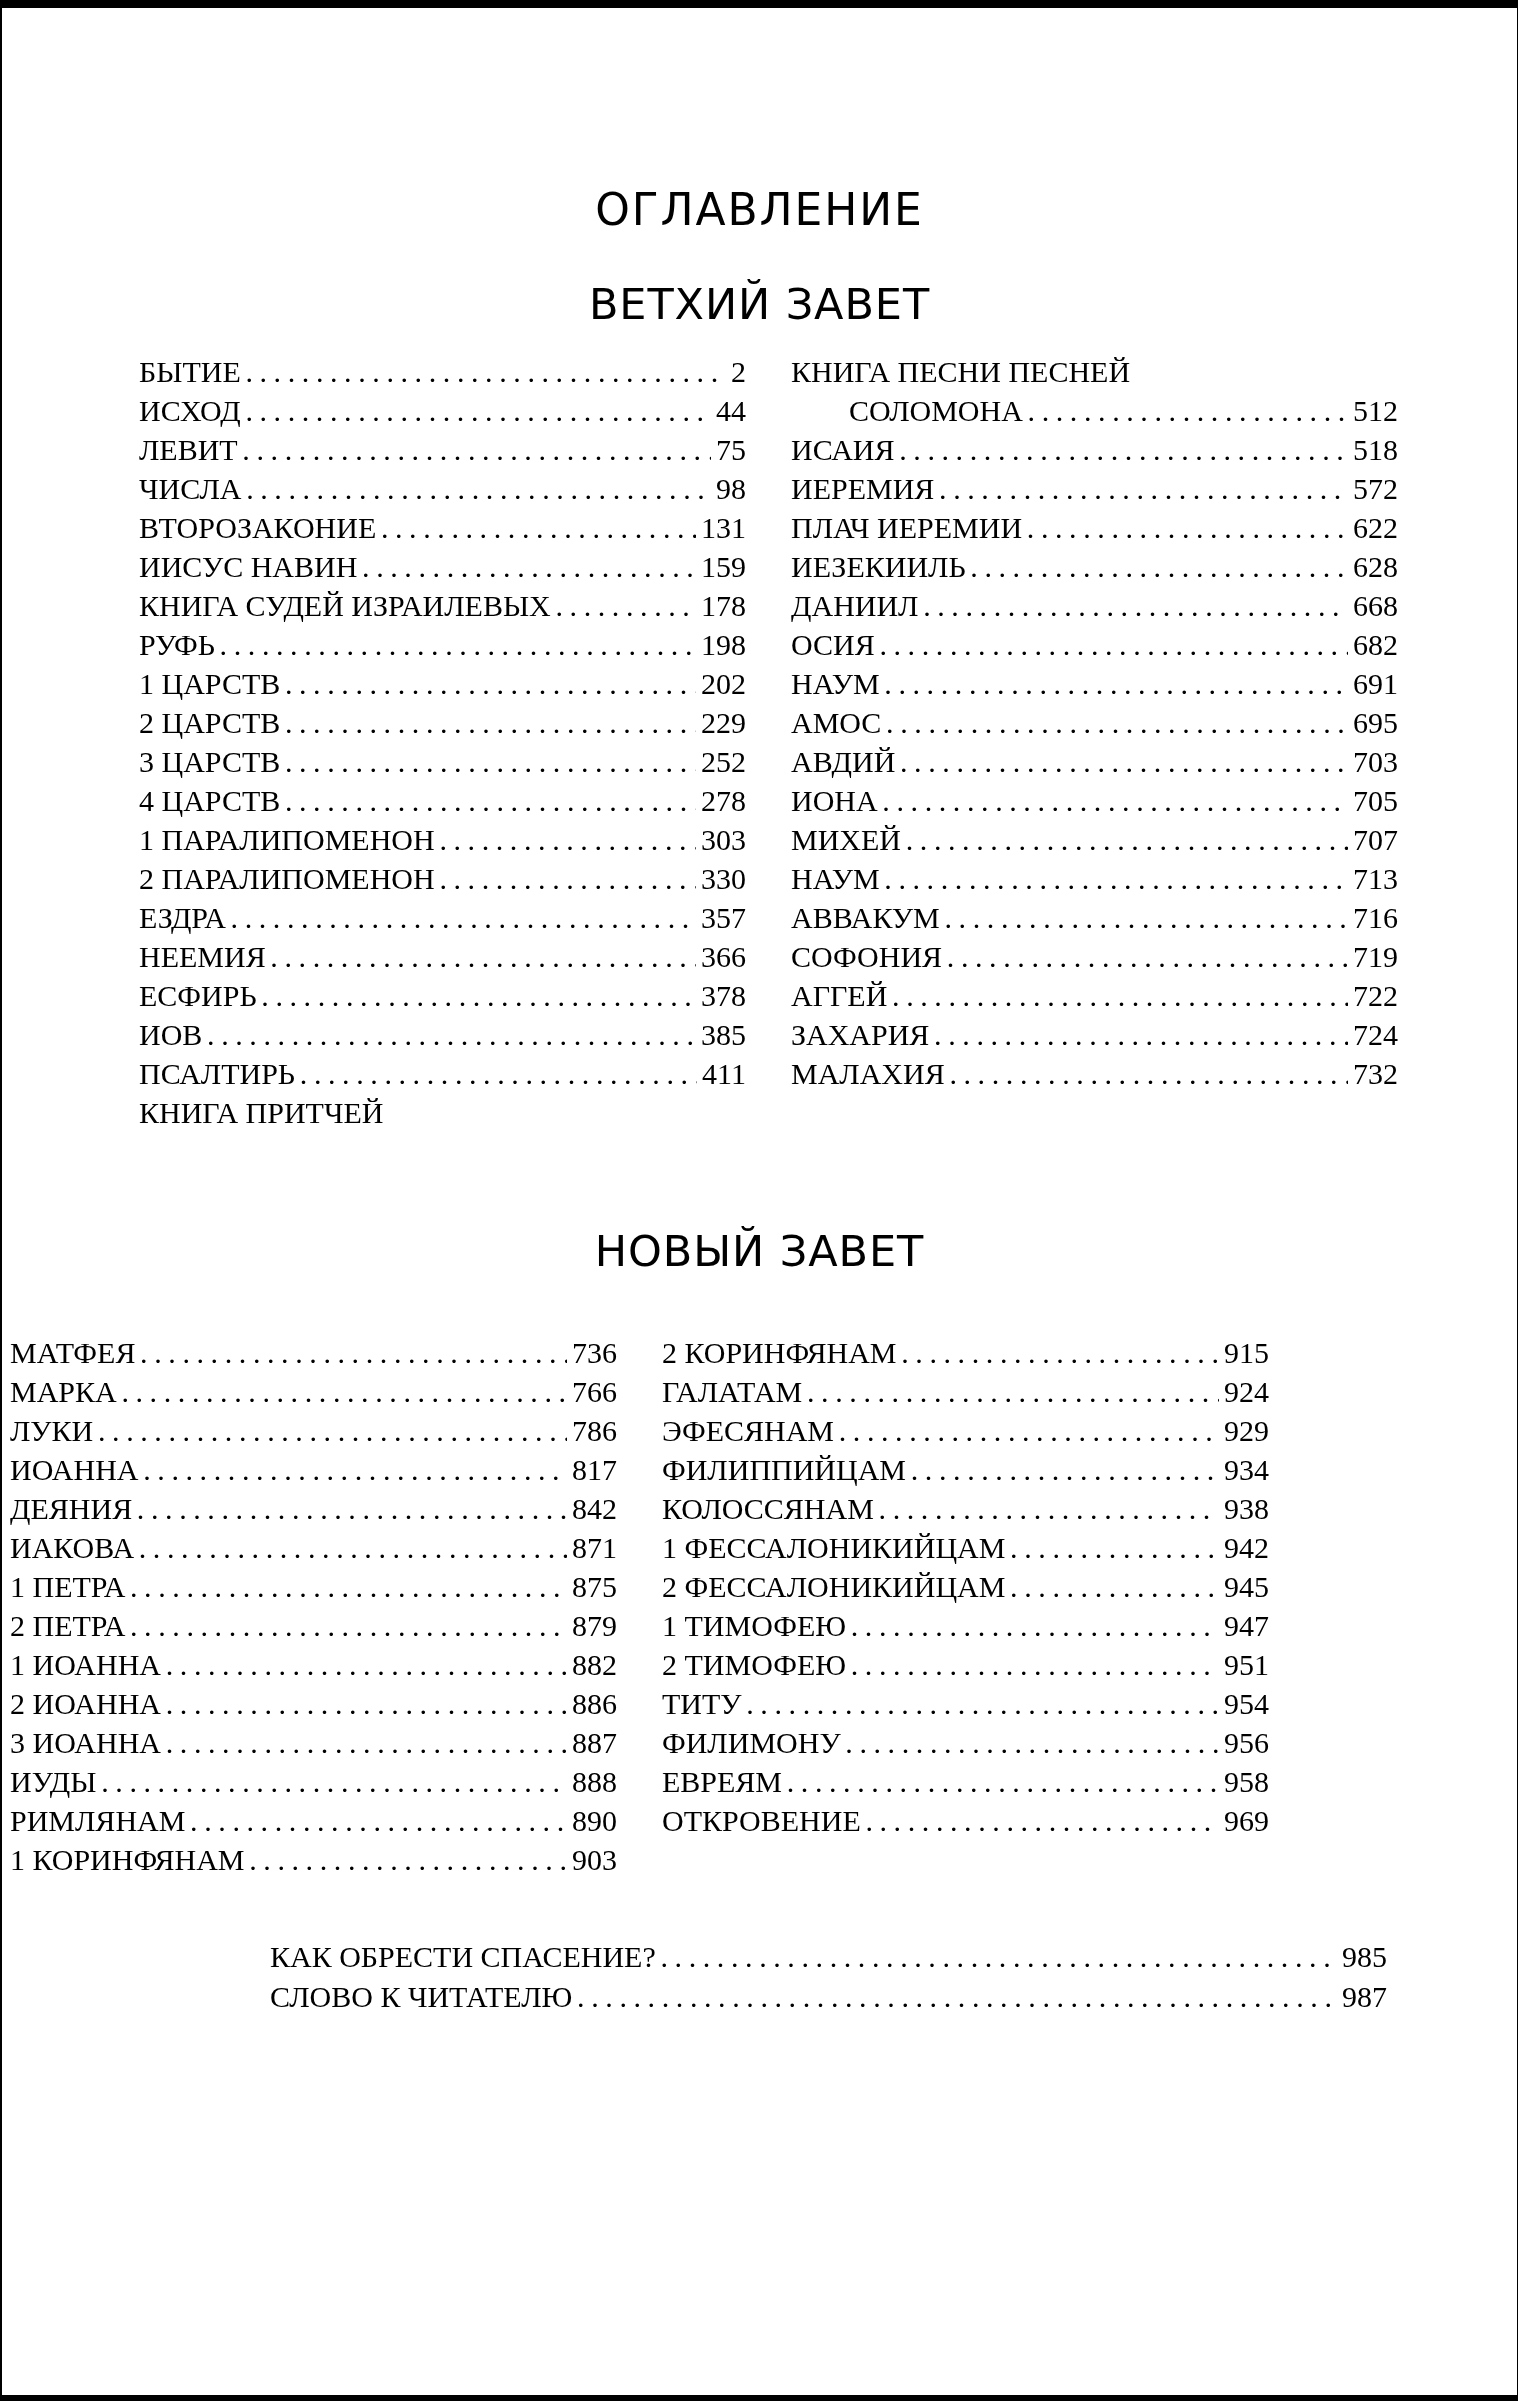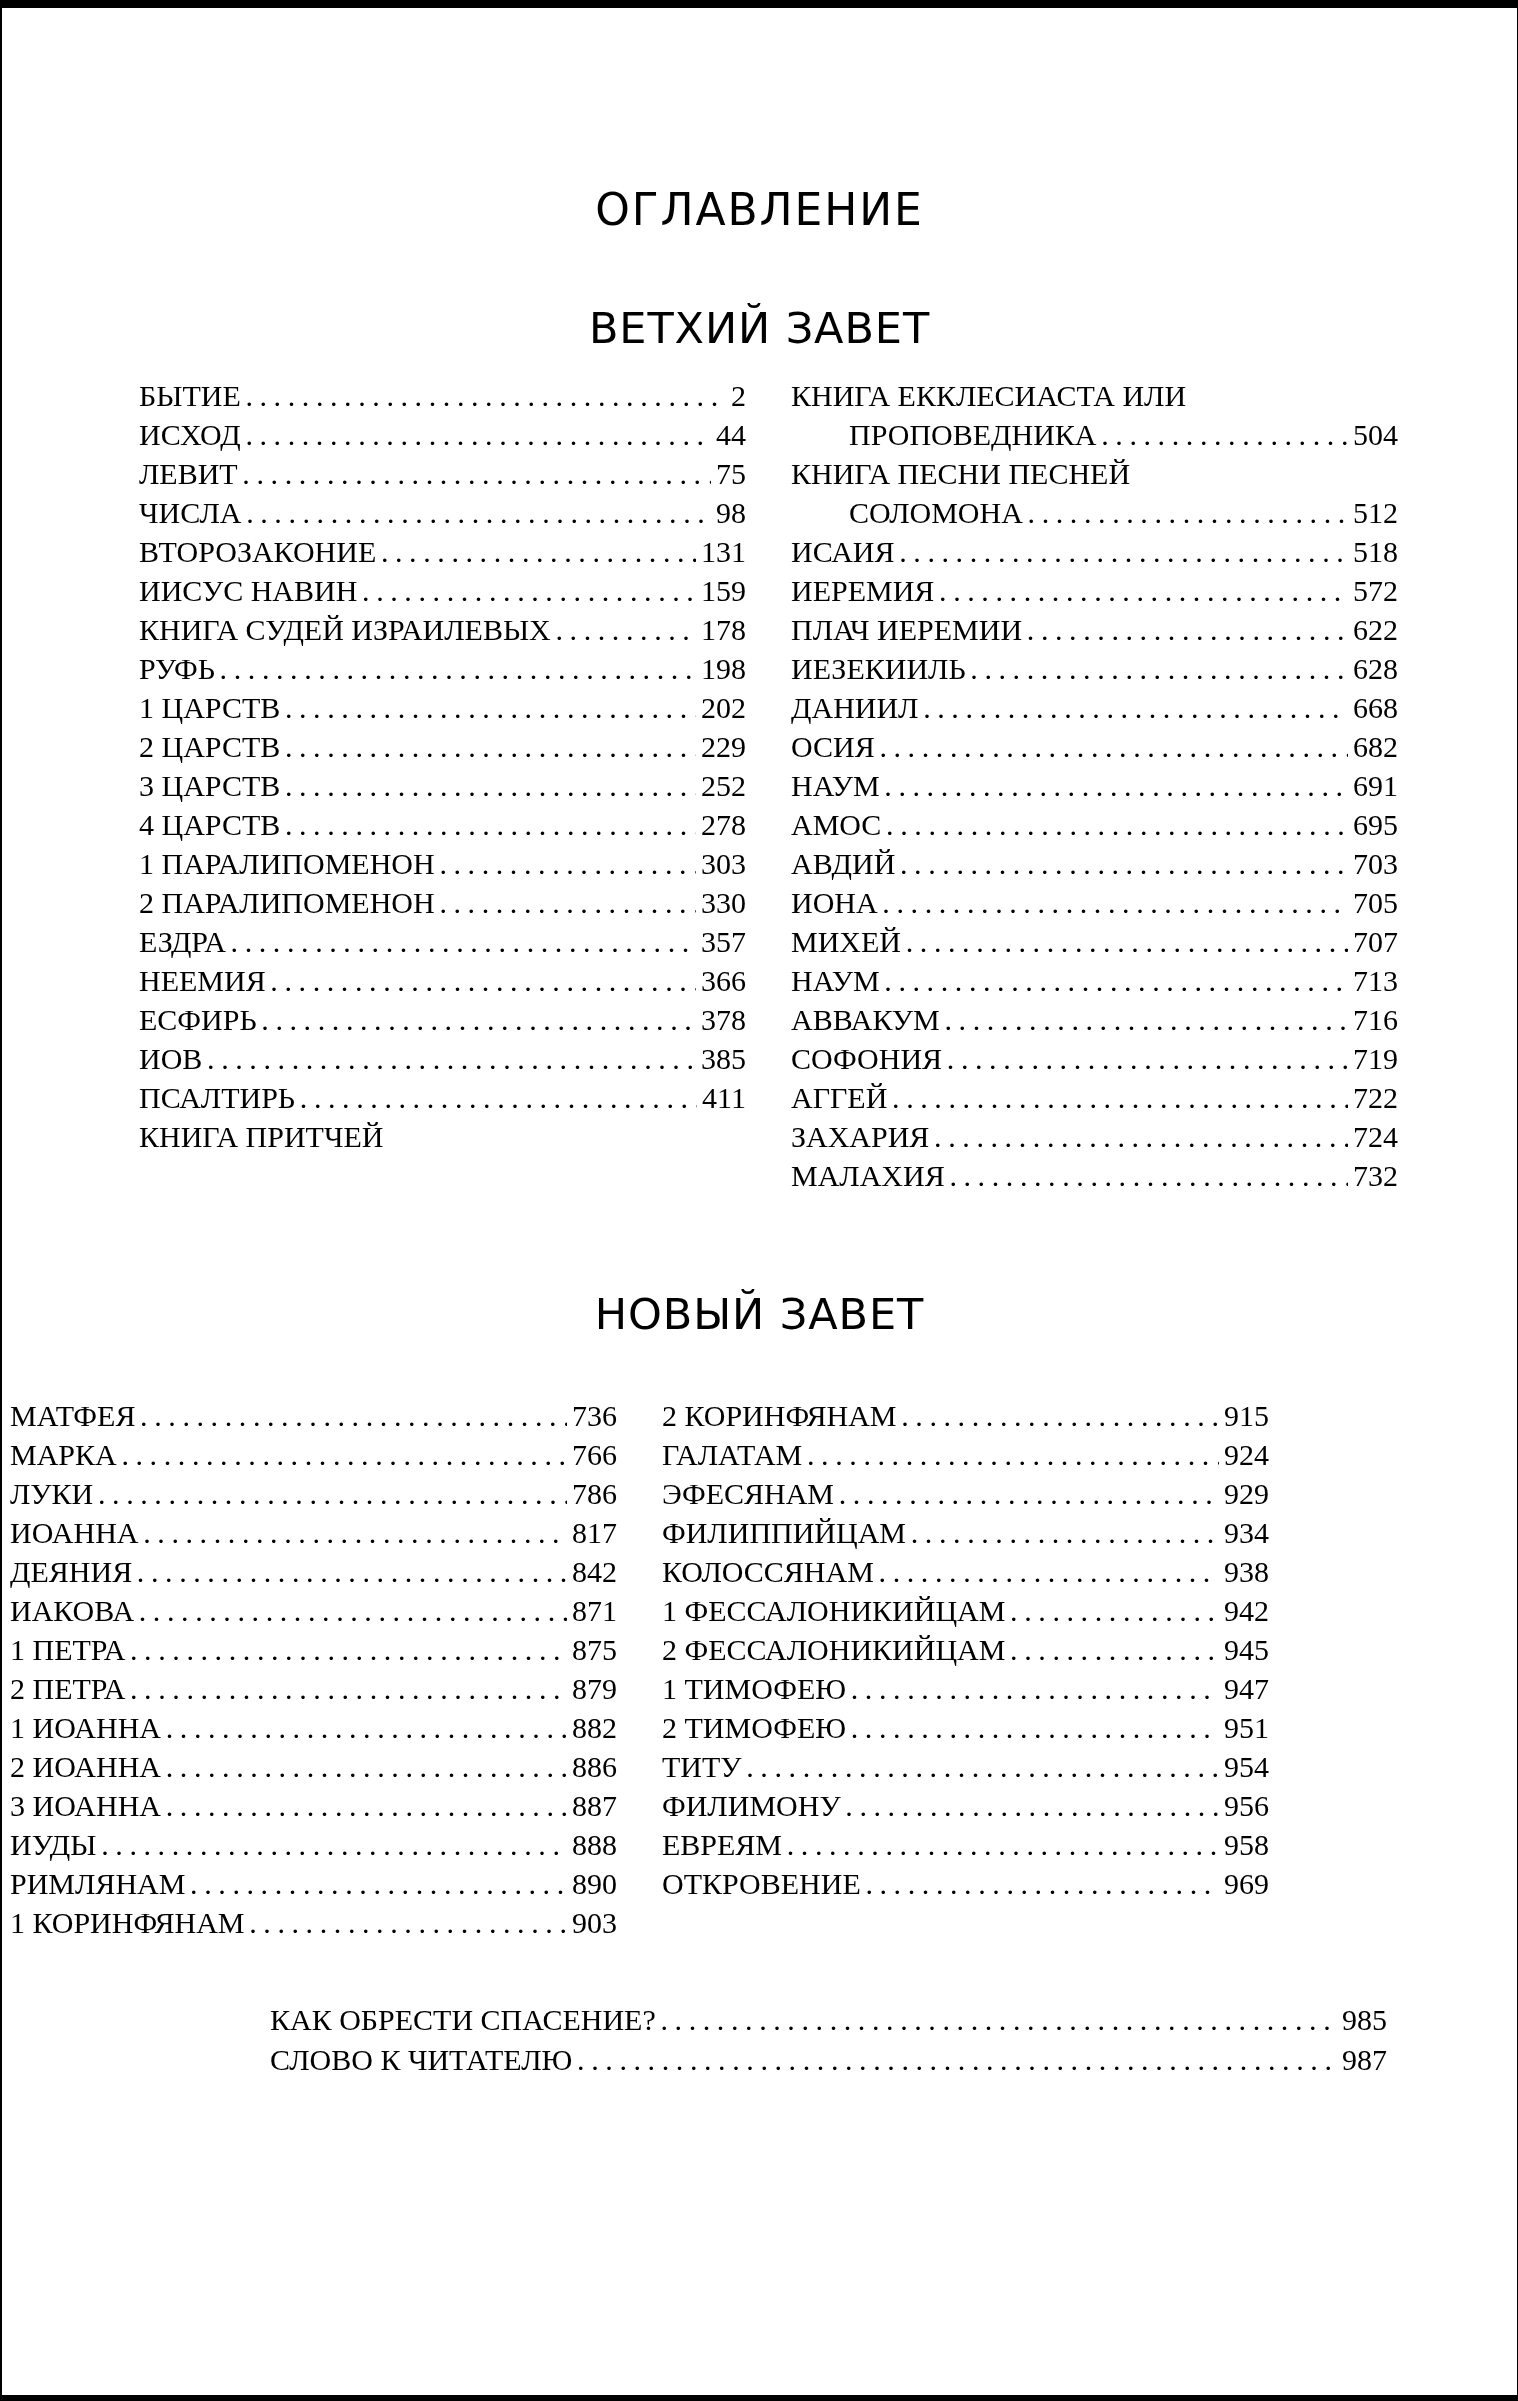--- a/index.html
+++ b/index.html
@@ -20,21 +20,21 @@
   .title {
     margin: 174px 0 0 0;
     text-align: center;
     font-family: "DejaVu Sans", "Liberation Sans", sans-serif;
     font-weight: 400;
     font-size: 44px;
     line-height: 56px;
     letter-spacing: 1.9px;
   }
   .section-heading {
-    margin: 69px 0 0 0;
+    margin: 45px 0 0 0;
     text-align: center;
     font-family: "DejaVu Sans", "Liberation Sans", sans-serif;
     font-weight: 400;
     font-size: 43px;
     line-height: 43px;
     letter-spacing: 0.9px;
   }
   .section-heading.nt { margin-top: 98px; }
   .columns {
     display: flex;
@@ -214,30 +214,20 @@
         </div>
         <div>
           <div class="entry-row">
             <span class="entry-name">КНИГА ПРИТЧЕЙ</span>
           </div>
         </div>
       </div>
     <div class="col">
         <div>
           <div class="entry-row">
-            <span class="entry-name">КНИГА ЕККЛЕСИАСТА ИЛИ</span>
-          </div>
-          <div class="entry-row">
-            <span class="entry-name indent">ПРОПОВЕДНИКА</span>
-            <span class="dot-leader"></span>
-            <span class="entry-num">504</span>
-          </div>
-        </div>
-        <div>
-          <div class="entry-row">
             <span class="entry-name">КНИГА ПЕСНИ ПЕСНЕЙ</span>
           </div>
           <div class="entry-row">
             <span class="entry-name indent">СОЛОМОНА</span>
             <span class="dot-leader"></span>
             <span class="entry-num">512</span>
           </div>
         </div>
         <div>
           <div class="entry-row">

